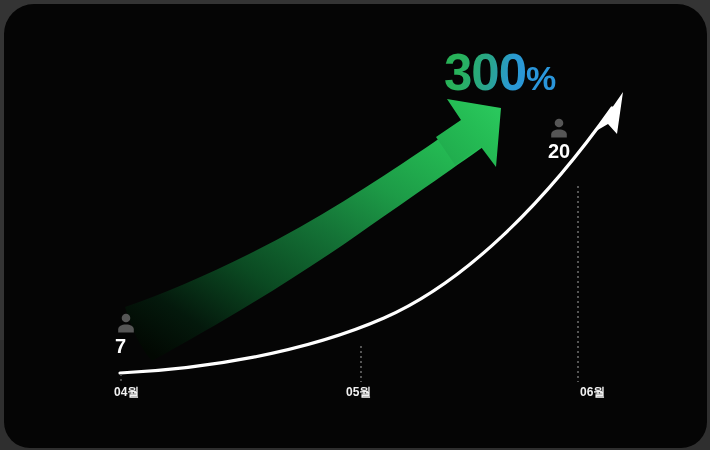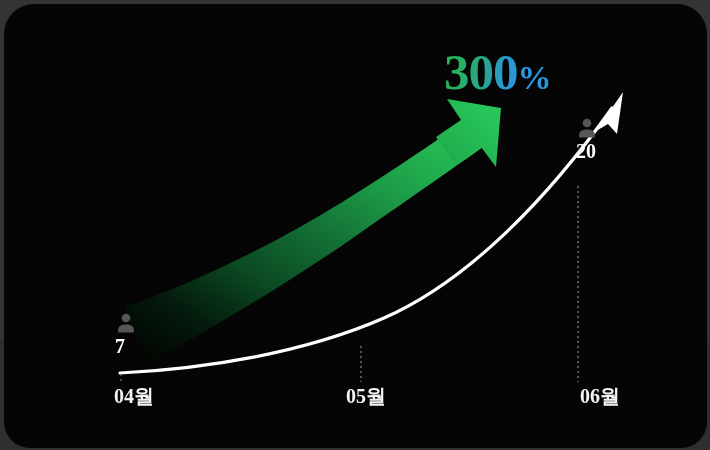--- a/index.html
+++ b/index.html
@@ -13,21 +13,20 @@
     overflow: hidden;
     font-family: "Liberation Sans", sans-serif;
     -webkit-font-smoothing: antialiased;
   }
 
   #stage {
     position: relative;
     width: 710px;
     height: 340px;
     background: #343434;
-    font-family: Liberation Serif, serif;
   }
 
   
   #card {
     position: absolute;
     left: 4px;
     top: 4px;
     width: 703px;
     height: 444px;
     background: #050505;
@@ -82,26 +81,26 @@
   .marker .value {
     display: block;
     margin-top: 2px;
     font-size: 20px;
     font-weight: 700;
     color: #ffffff;
     line-height: 1;
     letter-spacing: 0px;
   }
   #marker-apr { left: 111px; top: 308px; }
-  #marker-jun { left: 572px; top: 113px; }
+  #marker-jun { left: 544px; top: 113px; }
 
   
   .tick-label {
     position: absolute;
-    font-size: 20px;
+    font-size: 12px;
     font-weight: 600;
     color: #f2f2f2;
     letter-spacing: 0px;
     line-height: 1;
     white-space: nowrap;
     user-select: none;
   }
   #tick-apr { left: 110px; top: 382px; }
   #tick-may { left: 342px; top: 382px; }
   #tick-jun { left: 576px; top: 382px; }

